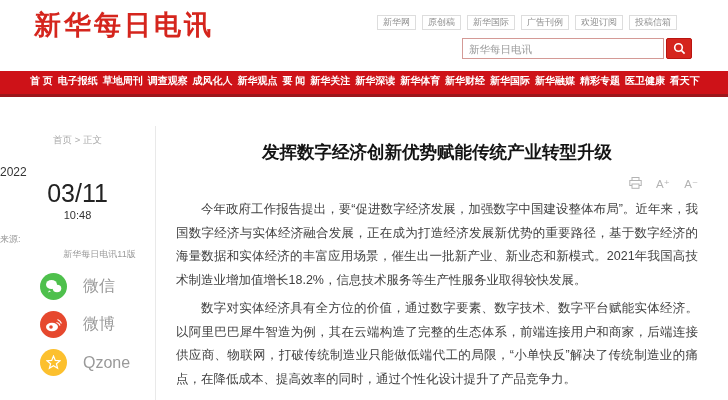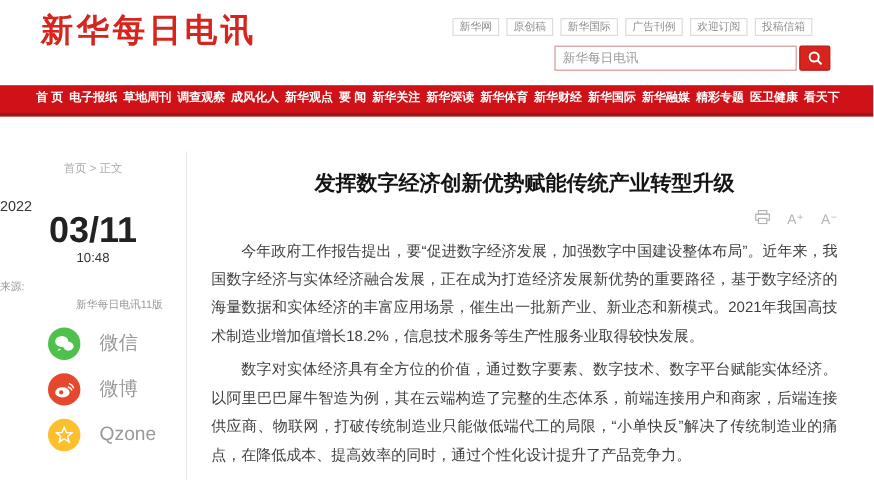--- a/index.html
+++ b/index.html
@@ -24,21 +24,21 @@
   .nav { position:absolute; left:0; top:71px; width:728px; height:26px; background:#ce1218; border-bottom:3px solid #9c161b; }
   .nav-inner { display:flex; justify-content:space-between; margin:0 28px 0 30px; height:20px; align-items:center; }
   .nav-item { color:#ffffff; font-size:10px; font-weight:bold; white-space:nowrap; cursor:pointer; }
 
   
   .rail { position:absolute; left:0; top:126px; width:155px; }
   .divider { position:absolute; left:155px; top:126px; width:1px; height:274px; background:#e9e9e9; }
   .breadcrumb { text-align:center; font-size:9.5px; color:#aaaaaa; margin-top:8px; }
   .breadcrumb .crumb-home { cursor:pointer; }
   .date-year { font-size:12px; color:#333; margin-top:18px; }
-  .date-day { text-align:center; font-size:30px; font-weight:bold; color:#222; line-height:28px; }
+  .date-day { text-align:center; font-size:25px; font-weight:normal; color:#222; line-height:28px; }
   .date-time { text-align:center; font-size:11px; color:#333; margin-top:2px; }
   .source-label { text-align:left; font-size:9px; color:#9a9a9a; margin-top:12px; }
   .source-value { text-align:center; font-size:9px; color:#9a9a9a; margin-top:2px;padding-left:44px; }
   .share { margin:12px 0 0 40px; }
   .share-row { display:flex; align-items:center; height:27px; margin-bottom:11px; cursor:pointer; }
   .share-circle { width:27px; height:27px; border-radius:50%; display:flex; align-items:center; justify-content:center; flex:0 0 27px; }
   .share-circle.wechat { background:#4ec04c; }
   .share-circle.weibo { background:#e6482e; }
   .share-circle.qzone { background:#fcc02e; }
   .share-label { margin-left:16px; font-size:16px; color:#999; }

